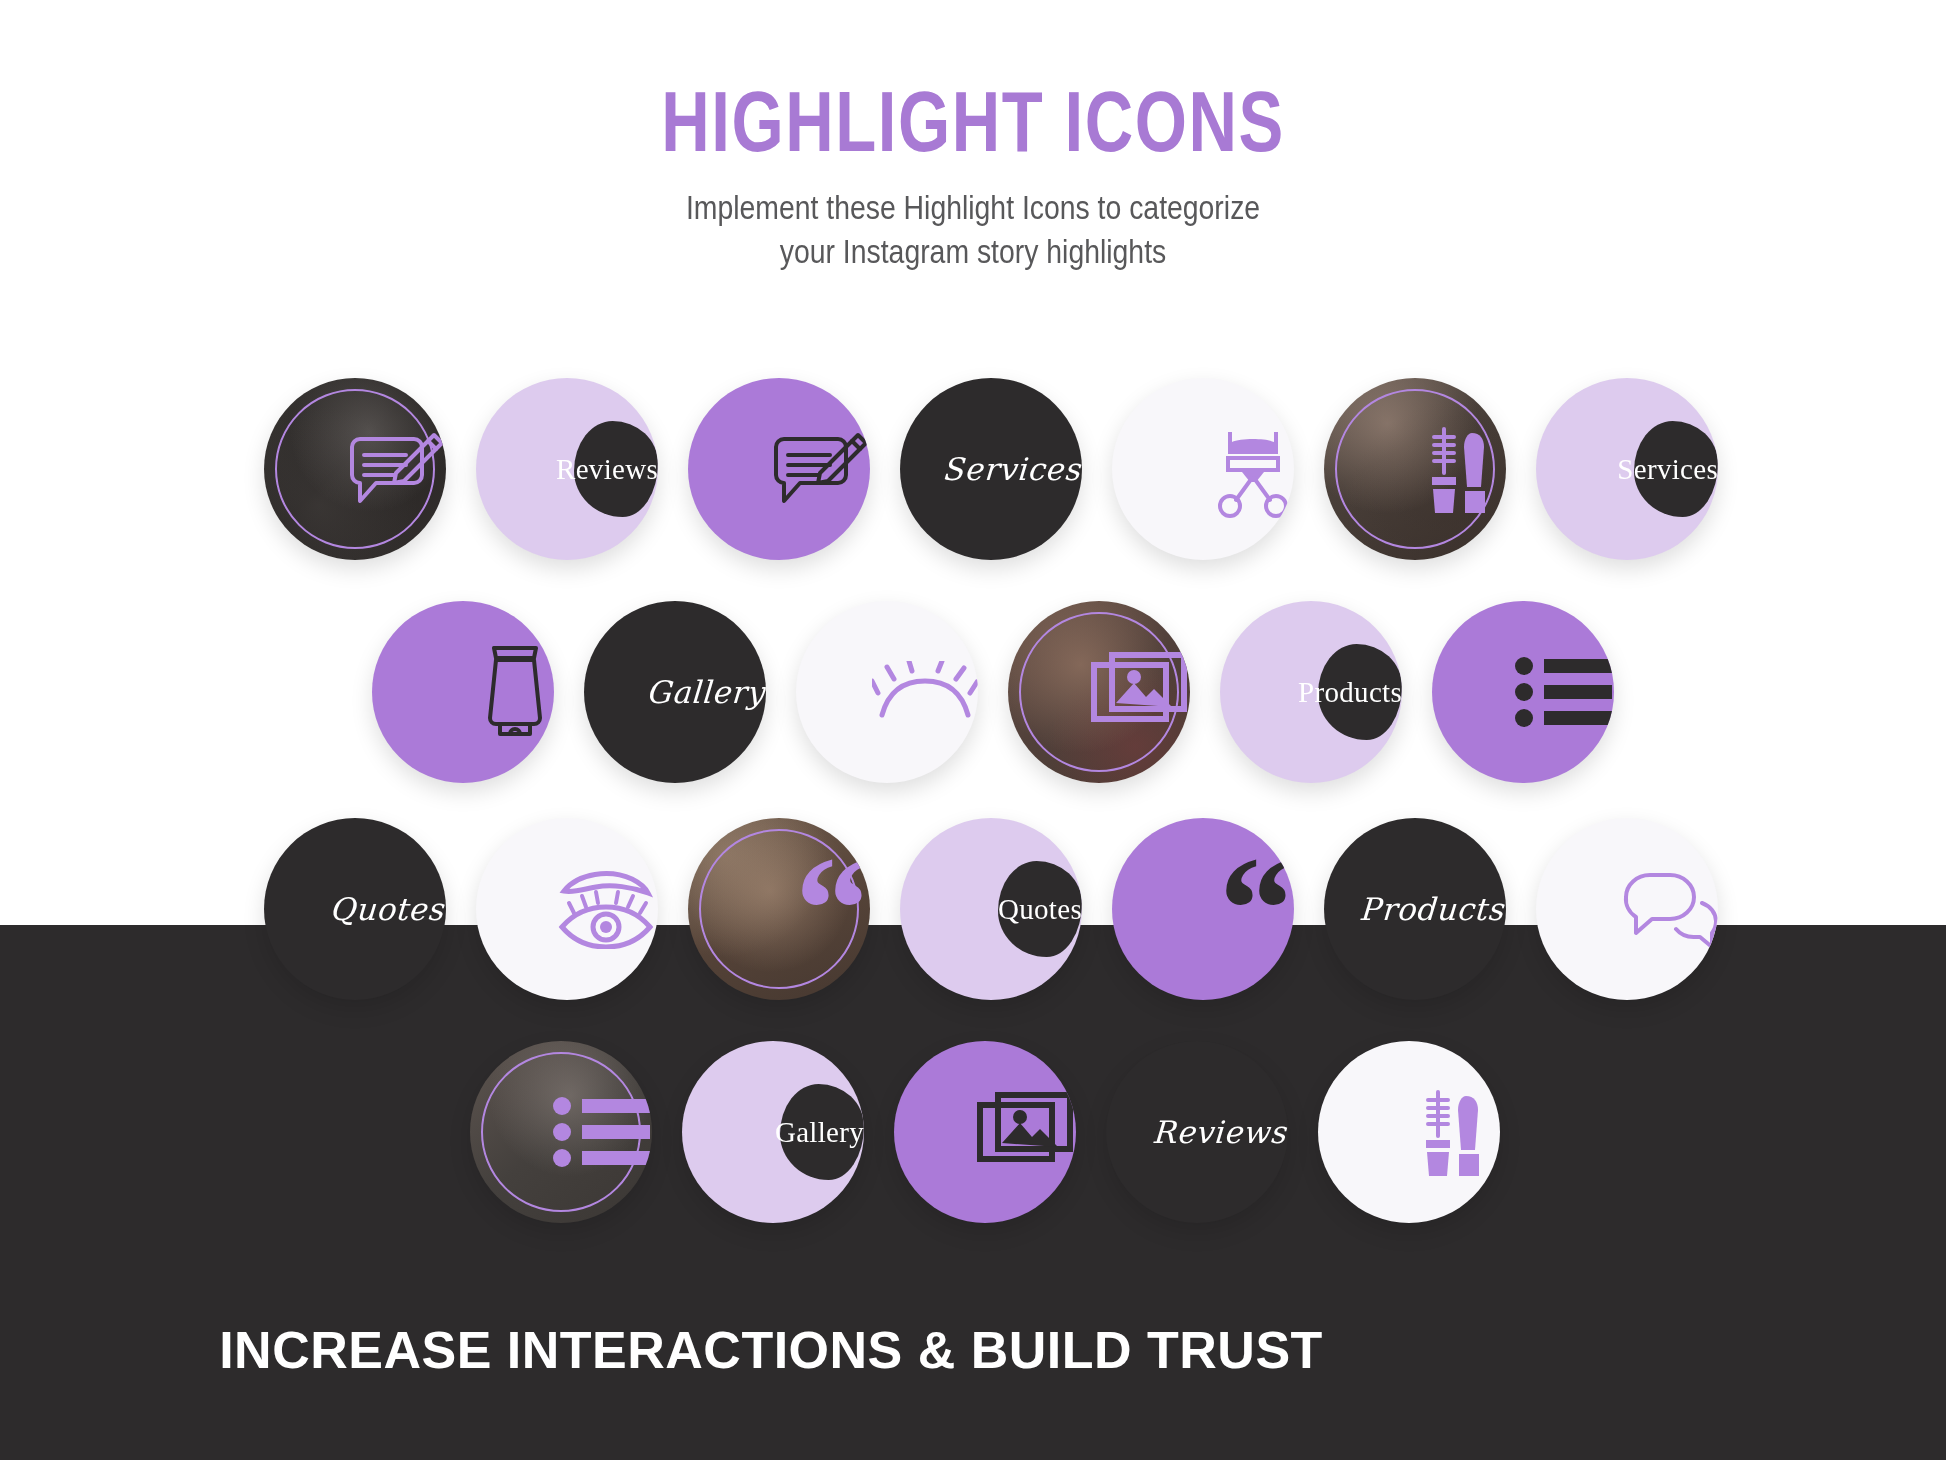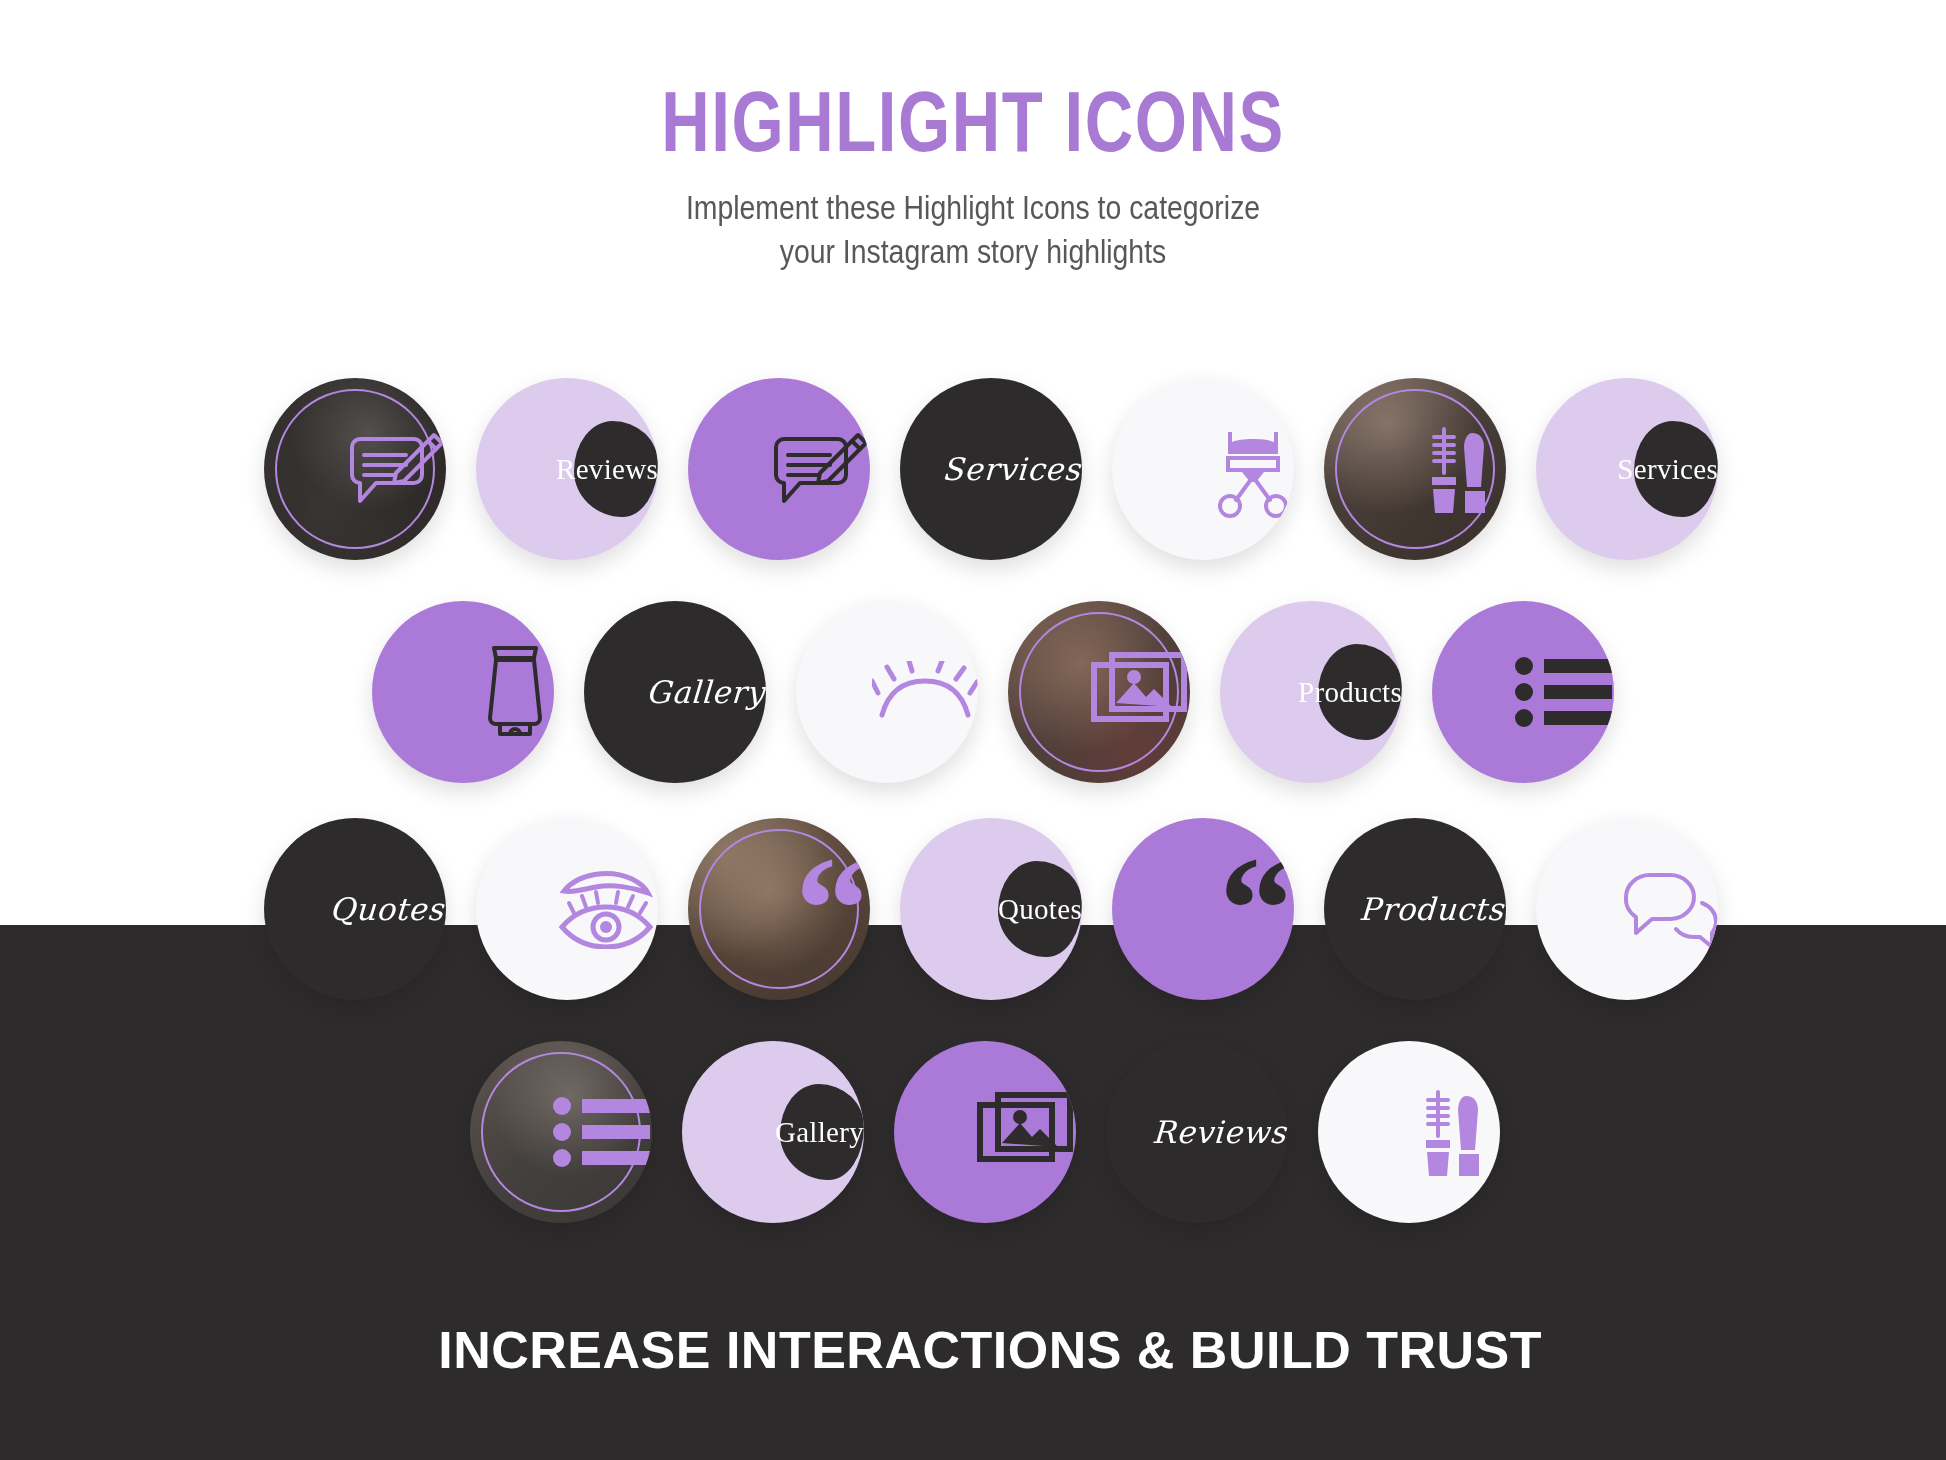--- a/index.html
+++ b/index.html
@@ -33,21 +33,21 @@
     margin-top:22px;
     font-size:33px;
     line-height:1.32;
     color:#58585a;
     font-weight:300;
     transform:scaleX(0.86);
   }
 
   
   .footer {
-    position:absolute; left:0; top:1320px; width:1542px; text-align:right;
+    position:absolute; left:0; top:1320px; width:1542px; text-align:center;
     font-size:52px; font-weight:bold; color:#ffffff; letter-spacing:0.5px;
   }
 
   
   .row { position:absolute; display:flex; }
   .circle {
     position:relative;
     width:182px; height:182px;
     border-radius:50%;
     flex:0 0 auto;

